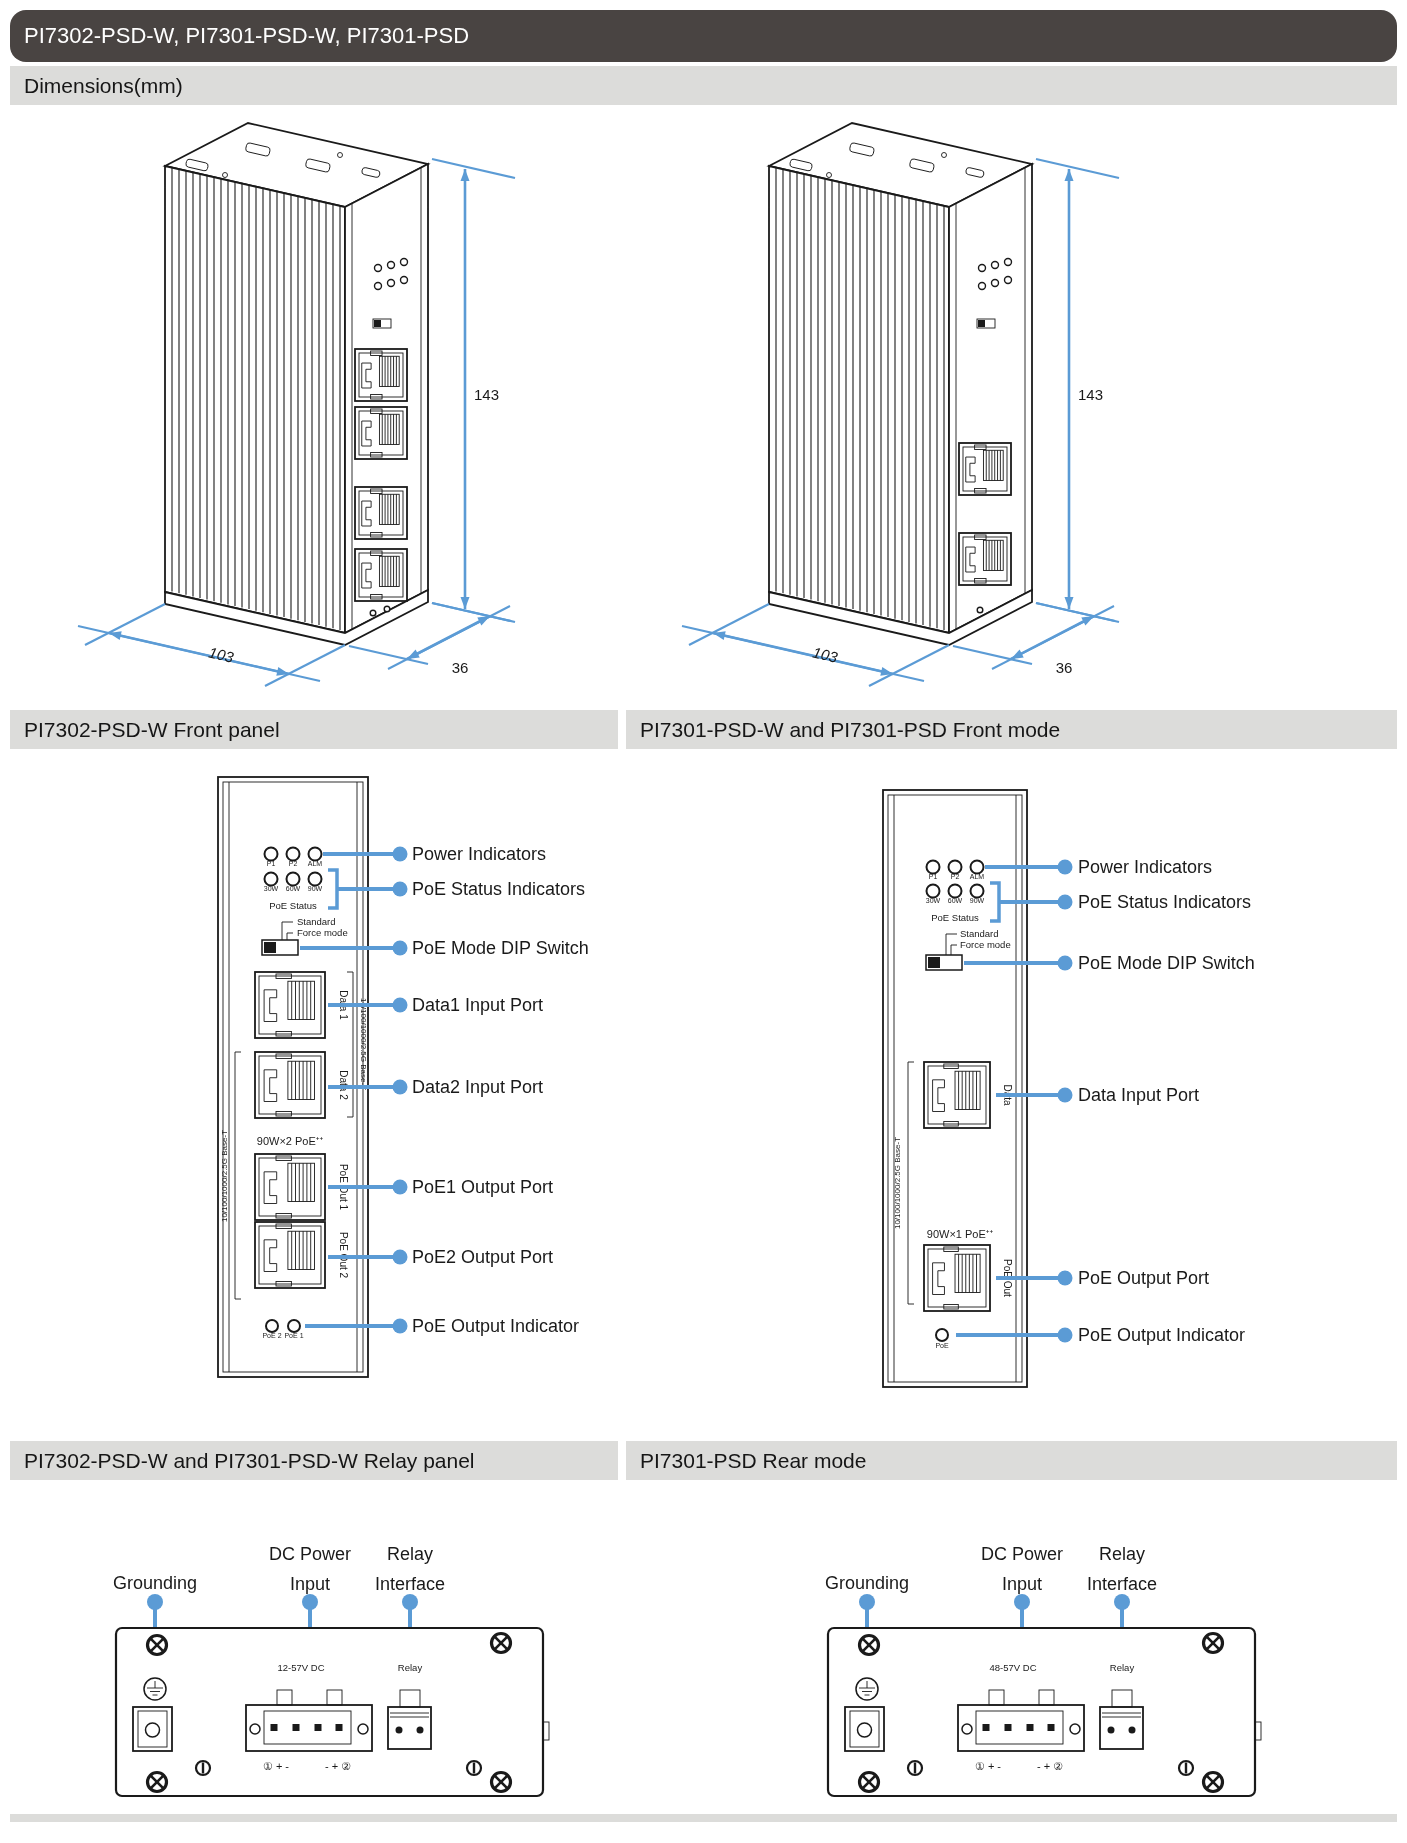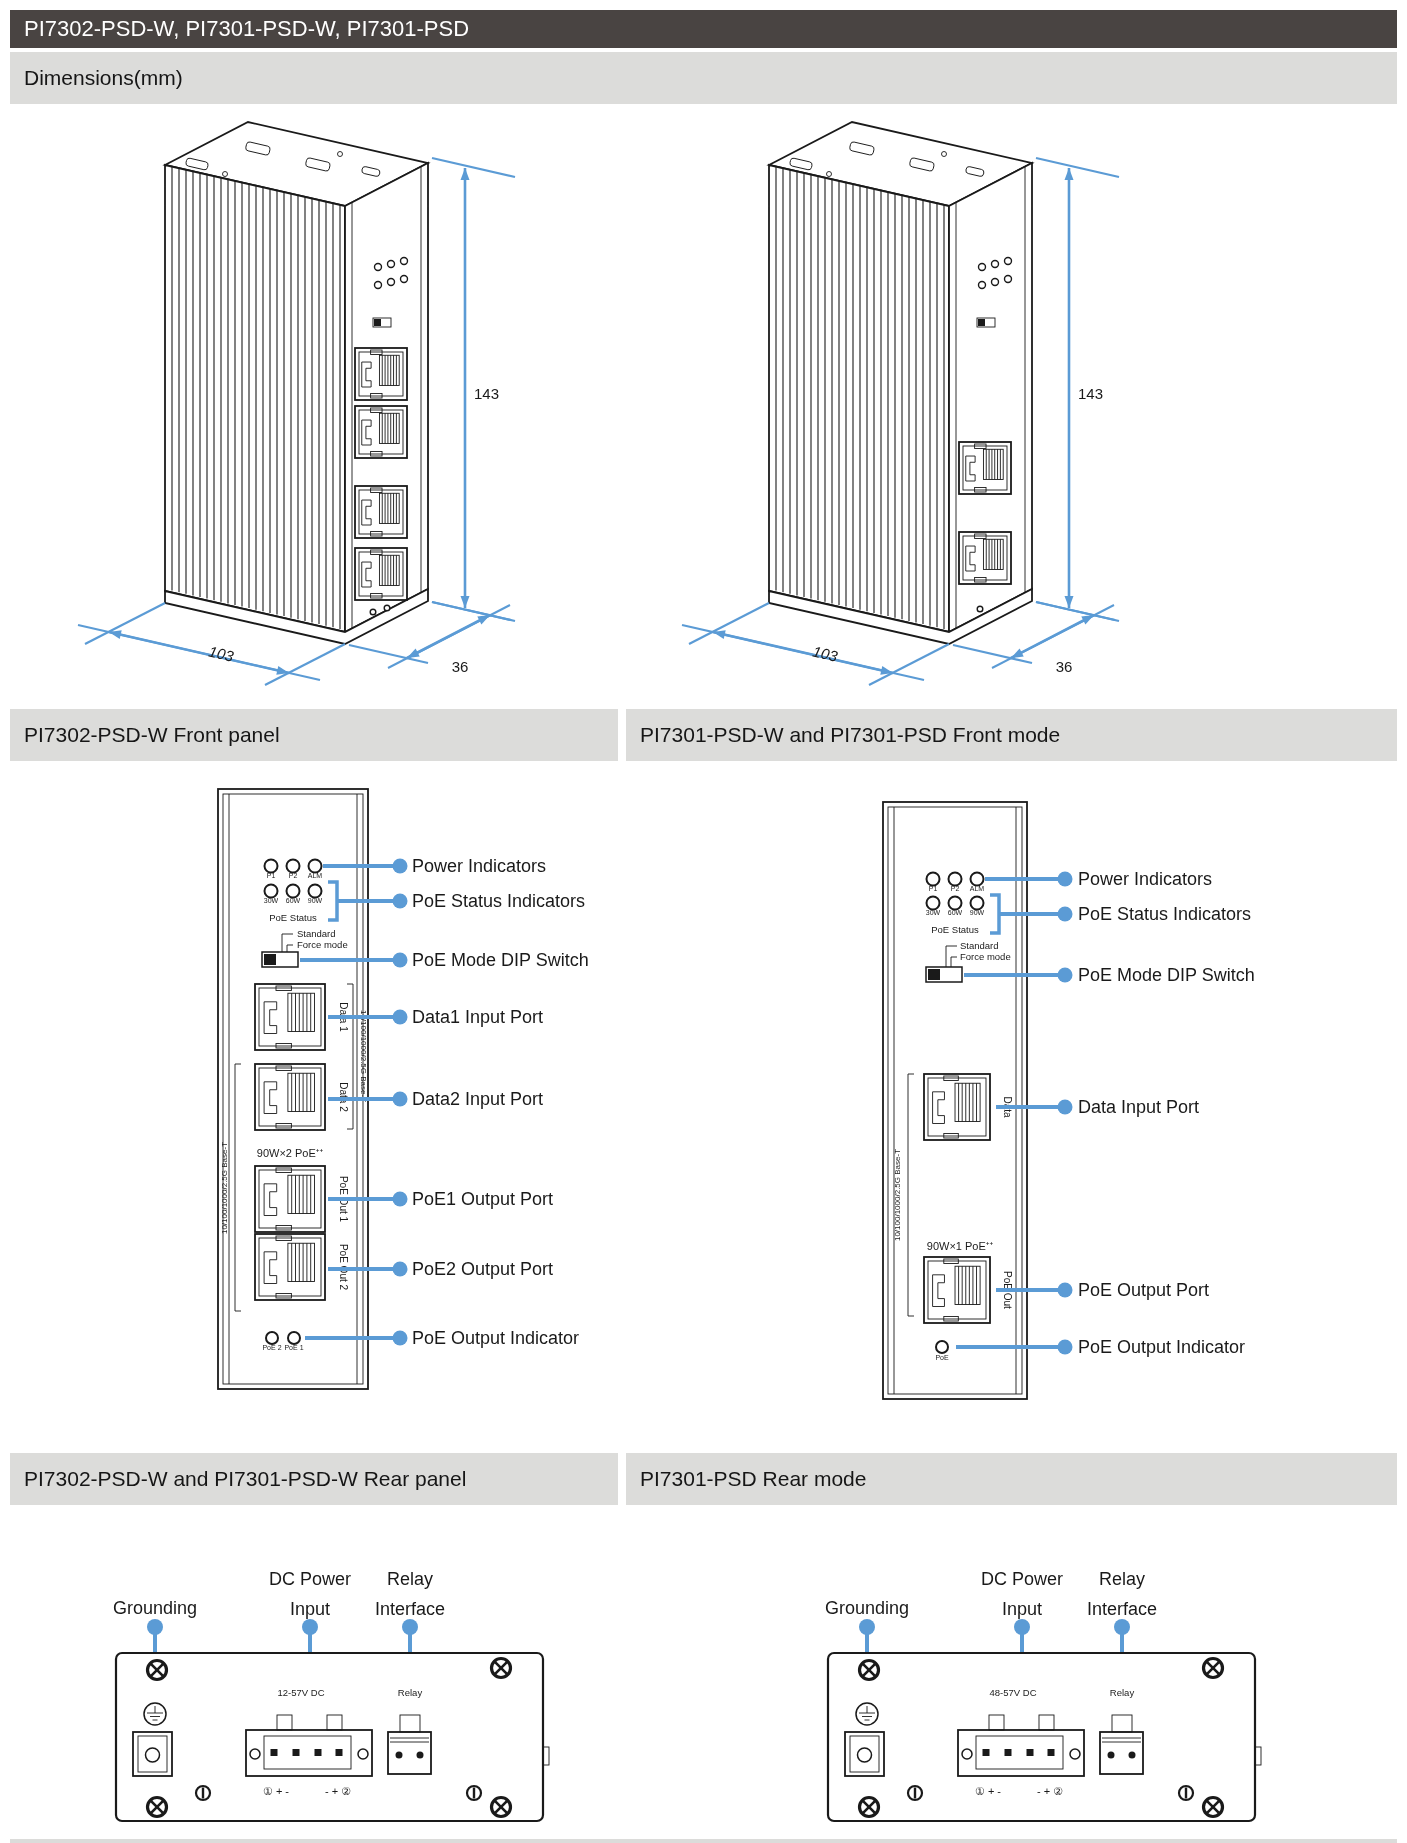--- a/index.html
+++ b/index.html
@@ -1,20 +1,20 @@
 <!DOCTYPE html>
 <html><head>
 <meta charset="utf-8">
 <style>
   html,body{margin:0;padding:0;background:#fff;}
   body{width:1407px;font-family:"Liberation Sans",sans-serif;}
   .wrap{padding:10px 10px 0 10px;}
   .bar{display:flex;align-items:center;padding-left:14px;box-sizing:border-box;}
-  .bar.dark{background:#494442;color:#fff;height:38px;font-size:22px;margin-bottom:4px;}
-  .bar.gray{background:#dcdcda;color:#161616;height:52px;font-size:21px;}
+  .bar.dark{background:#494442;color:#fff;height:52px;font-size:22px;margin-bottom:4px;border-radius:16px;}
+  .bar.gray{background:#dcdcda;color:#161616;height:39px;font-size:21px;}
   .full{margin-bottom:4px;}
   .cols{display:flex;gap:8px;}
   .colL{width:608px;flex:0 0 608px;}
   .colR{width:771px;flex:0 0 771px;}
   .cell{background:#fff;overflow:hidden;}
   svg{display:block;}
   svg text{font-family:"Liberation Sans",sans-serif;fill:#1a1a1a;}
   .fw{fill:#fff;stroke:#1a1a1a;stroke-width:1.8;}
   .fw2{fill:#fff;stroke:#1a1a1a;stroke-width:2.2;}
   .ln{fill:none;stroke:#1a1a1a;stroke-width:1.5;}
@@ -533,21 +533,21 @@
           <line class="bln" x1="330" y1="586" x2="432" y2="586"></line>
             <circle class="bdot" cx="439" cy="586" r="7.5"></circle>
           <text class="t18" x="452" y="592">PoE Output Indicator</text>
         </g>
       </svg>
     </div>
   </div>
 
   <div class="cols">
     <div class="bar gray colL">
-        <span>PI7302-PSD-W and PI7301-PSD-W Rear panel</span>
+        <span>PI7302-PSD-W and PI7301-PSD-W Relay panel</span>
       </div>
     <div class="bar gray colR">
         <span>PI7301-PSD Rear mode</span>
       </div>
   </div>
 
   <div class="cols">
     <div class="cell colL" style="height:334px">
       <svg width="608" height="334" viewBox="0 0 608 334">
         <g>

